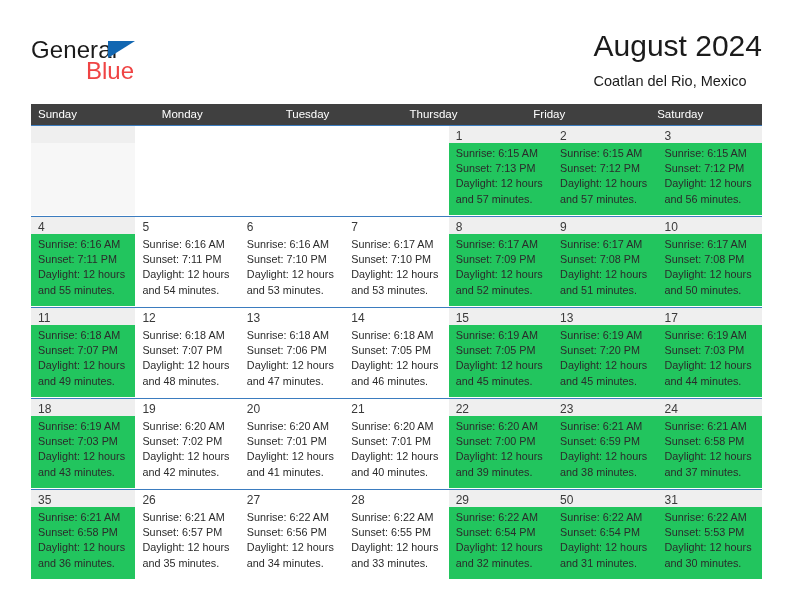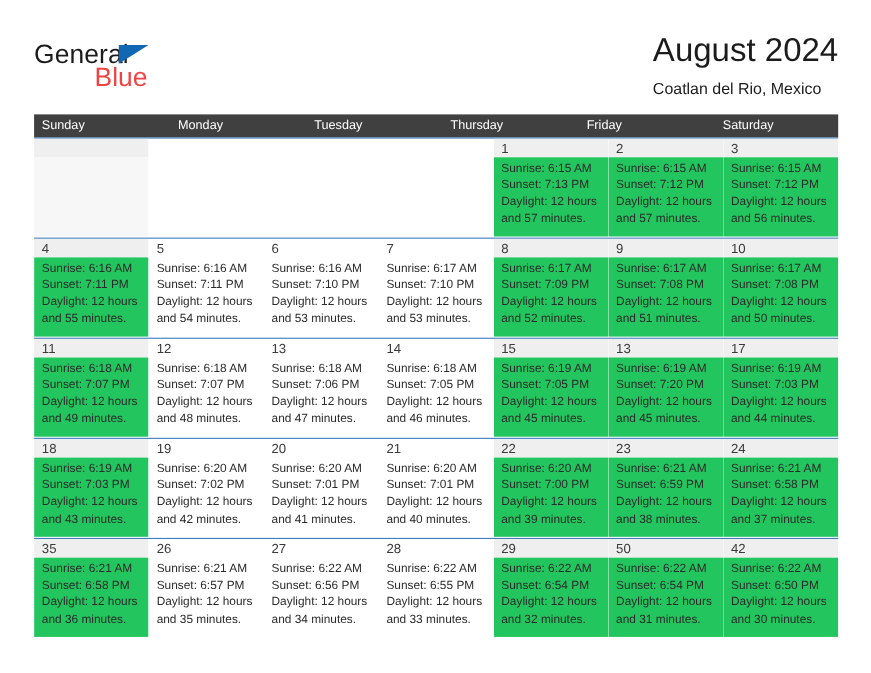--- a/index.html
+++ b/index.html
@@ -499,24 +499,24 @@
       <div class="day shaded">
         <div class="daynum-band"><span class="daynum">50</span></div>
         <div class="day-body">
           <div class="line">Sunrise: 6:22 AM</div>
           <div class="line">Sunset: 6:54 PM</div>
           <div class="line">Daylight: 12 hours</div>
           <div class="line">and 31 minutes.</div>
         </div>
       </div>
       <div class="day shaded">
-        <div class="daynum-band"><span class="daynum">42</span></div>
+        <div class="daynum-band"><span class="daynum">31</span></div>
         <div class="day-body">
           <div class="line">Sunrise: 6:22 AM</div>
-          <div class="line">Sunset: 6:50 PM</div>
+          <div class="line">Sunset: 5:53 PM</div>
           <div class="line">Daylight: 12 hours</div>
           <div class="line">and 30 minutes.</div>
         </div>
       </div>
     </div>
 
   </div>
 
 </div>
 

